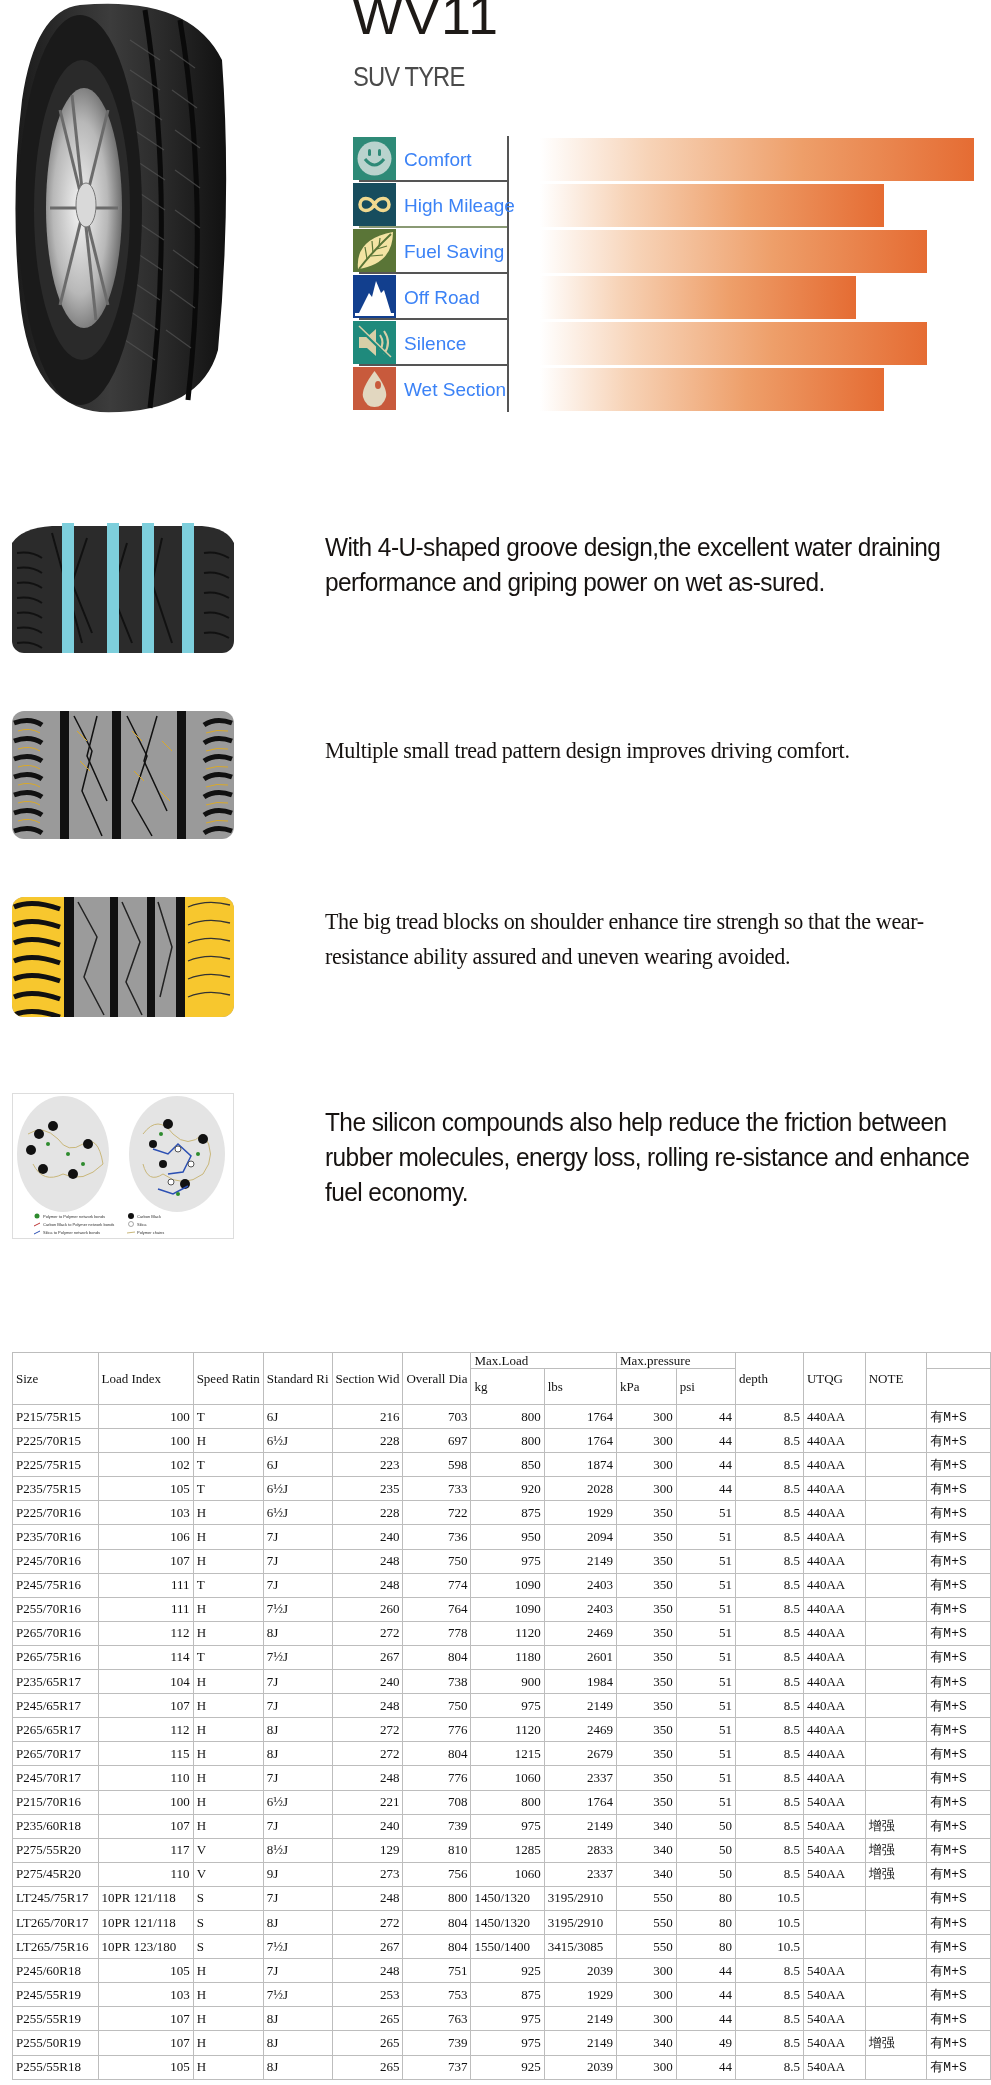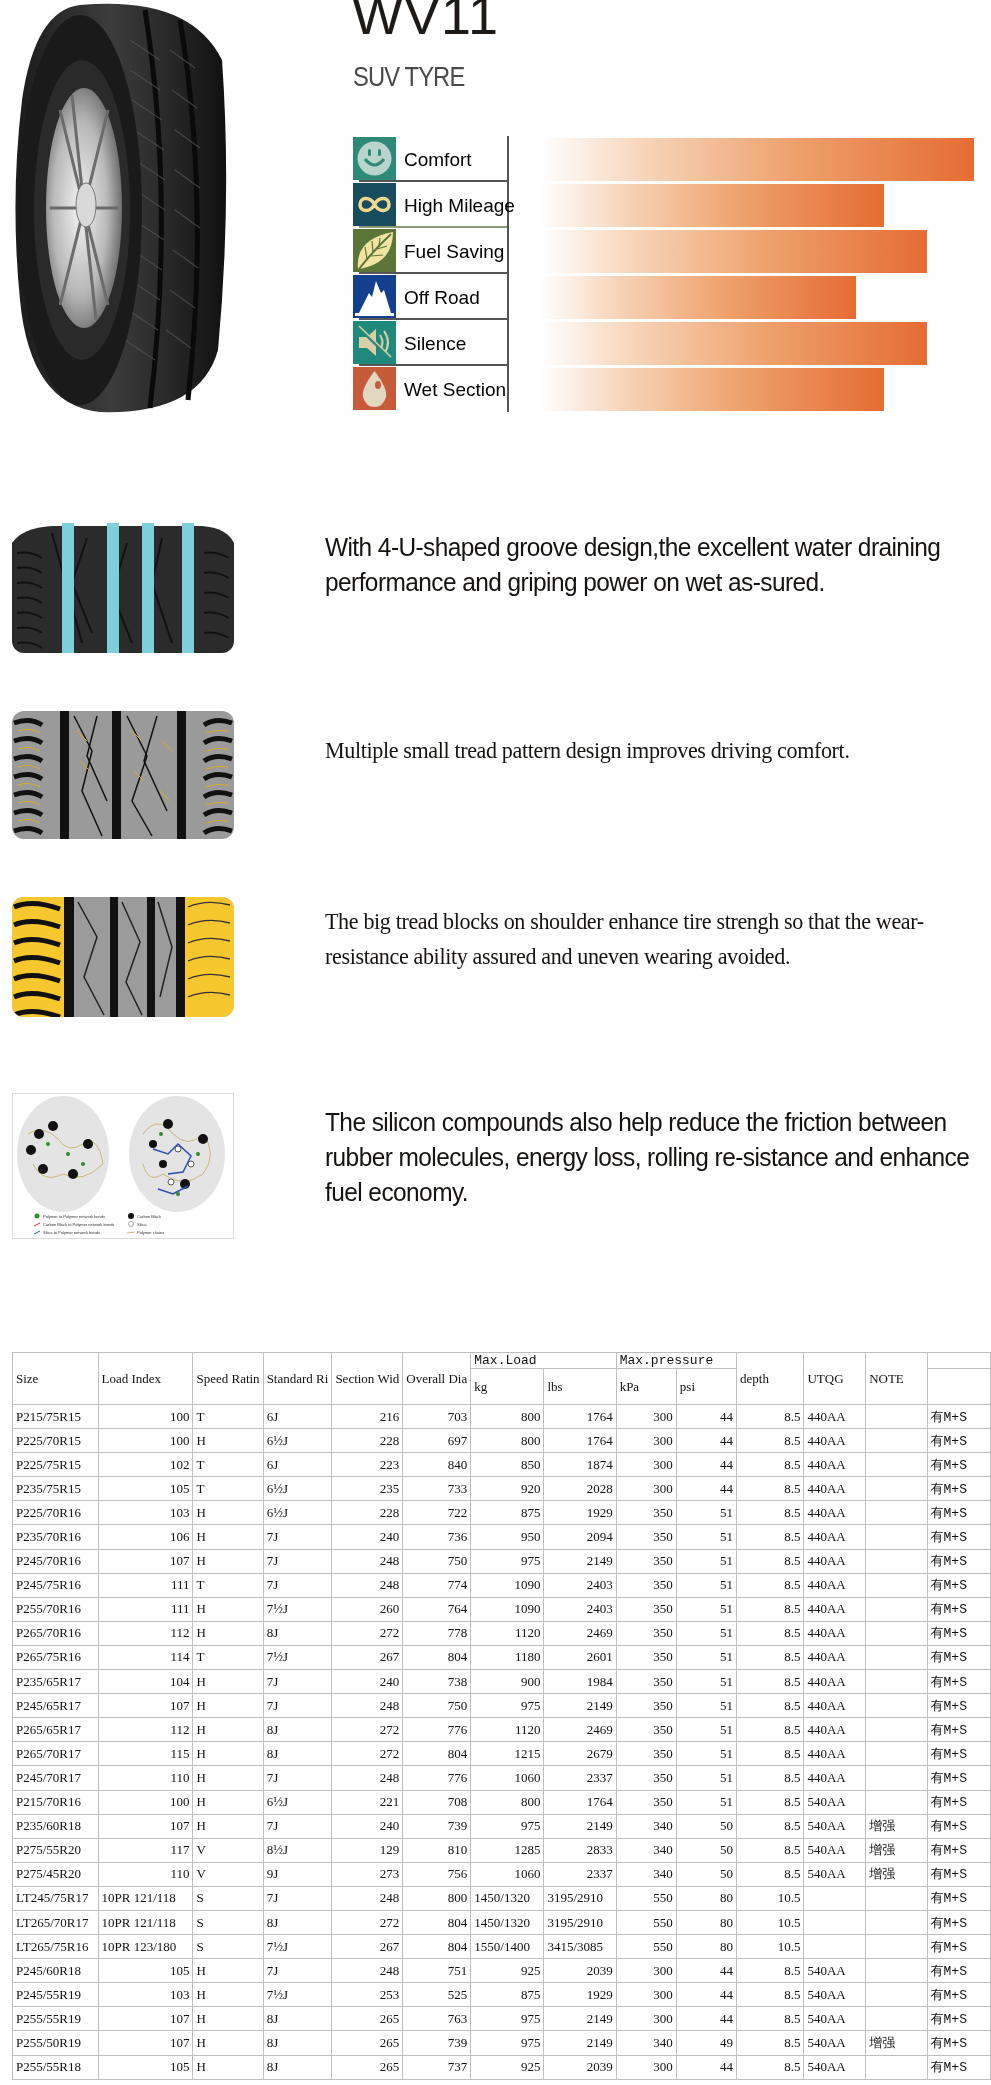--- a/index.html
+++ b/index.html
@@ -10,38 +10,38 @@
   .hero-tire { position: absolute; left: 10px; top: 0; width: 218px; height: 415px; }
   .title { position: absolute; left: 352px; top: -12px; font-family: "Liberation Sans", sans-serif;
            font-size: 54px; font-weight: 400; color: #1e1a17; letter-spacing: 1px; line-height: 1; }
   .subtitle { position: absolute; left: 353px; top: 62px; font-family: "Liberation Sans", sans-serif;
               font-size: 27px; color: #4a4a4a; letter-spacing: -1px; transform: scaleX(0.88); transform-origin: left; }
 
   .features { position: absolute; left: 353px; top: 137px; width: 640px; }
   .feat-row { position: relative; height: 46px; }
   .feat-icon { position: absolute; left: 0; top: 0; width: 43px; height: 43px; display: flex; align-items: center; justify-content: center; }
   .feat-icon svg { width: 43px; height: 43px; display: block; }
-  .feat-label { position: absolute; left: 51px; top: 12px; font-size: 19px; color: #000000; white-space: nowrap; }
+  .feat-label { position: absolute; left: 51px; top: 12px; font-size: 19px; color: #3b82f6; white-space: nowrap; }
   .feat-underline { position: absolute; left: 6px; top: 43px; width: 148px; height: 2px; background: #555; }
   .feat-vline { position: absolute; left: 154px; top: -1px; width: 2px; height: 276px; background: #555; }
   .feat-bar { position: absolute; left: 187px; top: 1px; height: 43px;
               background: linear-gradient(to right, rgba(255,255,255,1) 0%, #f7d3b7 25%, #ee9f6a 60%, #e56c33 100%); }
 
   
   .desc-img { position: absolute; left: 12px; width: 222px; border-radius: 12px; overflow: hidden; }
   .desc-text { position: absolute; left: 325px; width: 665px; color: #161210; }
   .desc-sans { font-family: "Liberation Sans", sans-serif; font-size: 26px; line-height: 35px; letter-spacing: -0.6px; transform: scaleX(0.94); transform-origin: left; width: 700px; }
   .desc-serif { font-family: "Liberation Serif", serif; font-size: 24px; line-height: 35px; letter-spacing: -0.4px; transform: scaleX(0.92); transform-origin: left; width: 720px; }
 
   
   .spec-table { position: absolute; left: 12px; top: 1352px; border-collapse: collapse; table-layout: fixed;
                 font-family: "Liberation Serif", serif; font-size: 13px; color: #111; }
   .spec-table th, .spec-table td { border: 1px solid #bdbdbd; padding: 0 3px; height: 24.1px; white-space: nowrap; overflow: hidden; font-weight: 400; text-align: left; }
   .spec-table th { vertical-align: middle; }
-  .spec-table .hdr-top { height: 16px; vertical-align: top; line-height: 15px; font-family: Liberation Mono, monospace; }
+  .spec-table .hdr-top { height: 16px; vertical-align: top; line-height: 15px; }
   .spec-table .hdr-sub { height: 36px; vertical-align: middle; }
   .spec-table td.num { text-align: right; }
   .spec-table td.cn { font-size: 13px; font-family: Liberation Mono, monospace; }
 </style>
 </head>
 <body>
 
 <div class="hero-tire" aria-label="tire-with-alloy-wheel">
   <svg viewBox="0 0 218 415" width="218" height="415">
     <defs>
@@ -437,21 +437,21 @@
         <td>440AA</td>
         <td class="cn"></td>
         <td class="cn">有M+S</td>
       </tr>
       <tr>
         <td>P225/75R15</td>
         <td class="num">102</td>
         <td>T</td>
         <td>6J</td>
         <td class="num">223</td>
-        <td class="num">840</td>
+        <td class="num">598</td>
         <td class="num">850</td>
         <td class="num">1874</td>
         <td class="num">300</td>
         <td class="num">44</td>
         <td class="num">8.5</td>
         <td>440AA</td>
         <td class="cn"></td>
         <td class="cn">有M+S</td>
       </tr>
       <tr>
@@ -789,21 +789,21 @@
         <td>540AA</td>
         <td class="cn"></td>
         <td class="cn">有M+S</td>
       </tr>
       <tr>
         <td>P245/55R19</td>
         <td class="num">103</td>
         <td>H</td>
         <td>7½J</td>
         <td class="num">253</td>
-        <td class="num">525</td>
+        <td class="num">753</td>
         <td class="num">875</td>
         <td class="num">1929</td>
         <td class="num">300</td>
         <td class="num">44</td>
         <td class="num">8.5</td>
         <td>540AA</td>
         <td class="cn"></td>
         <td class="cn">有M+S</td>
       </tr>
       <tr>

